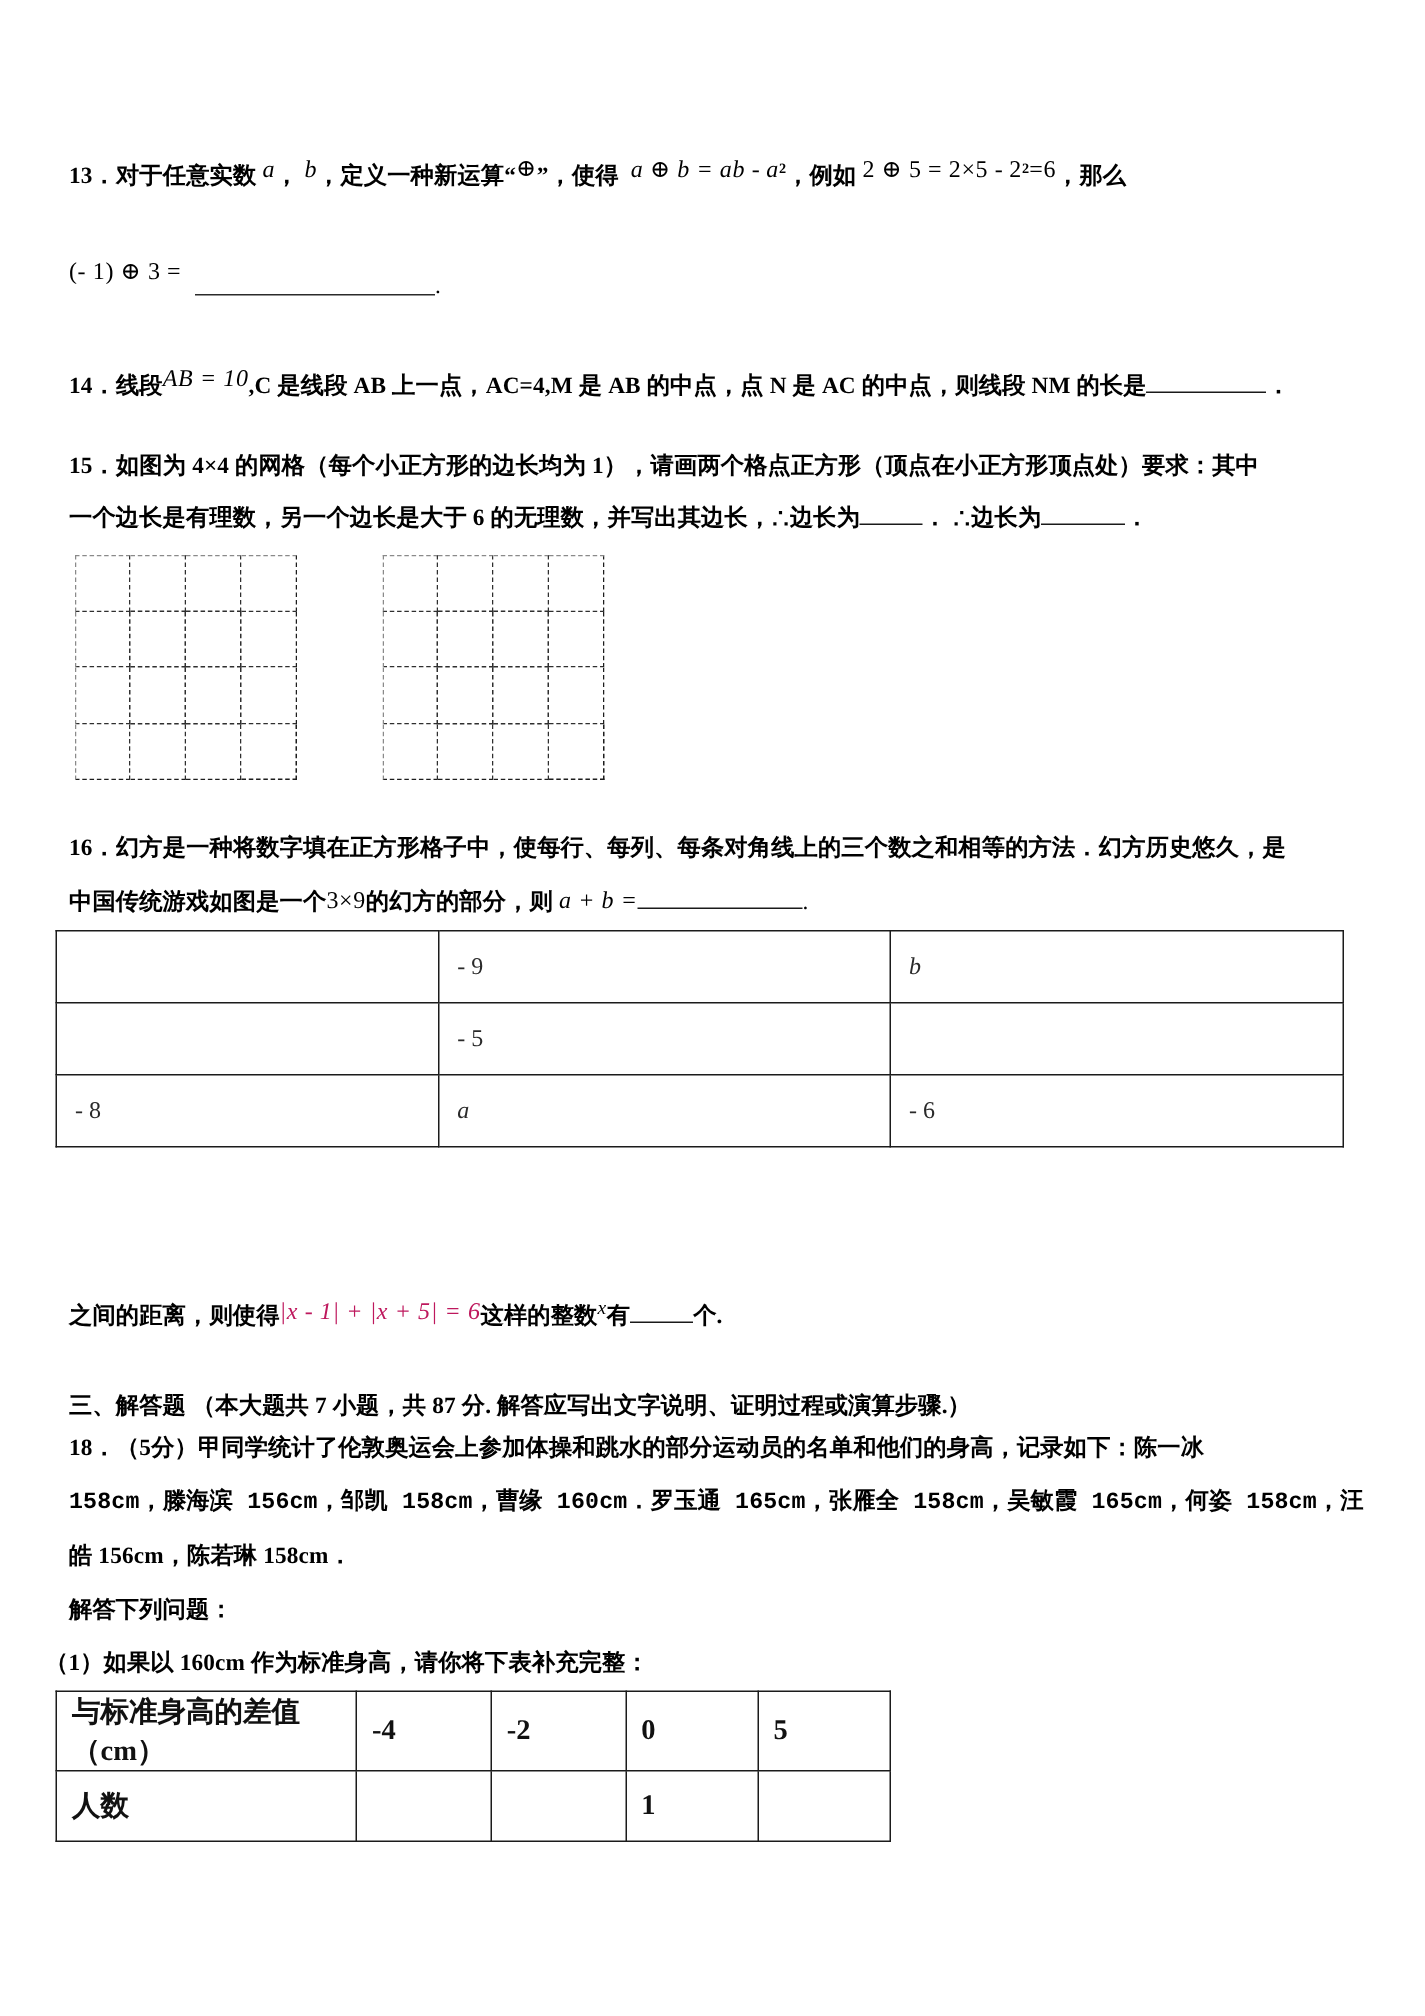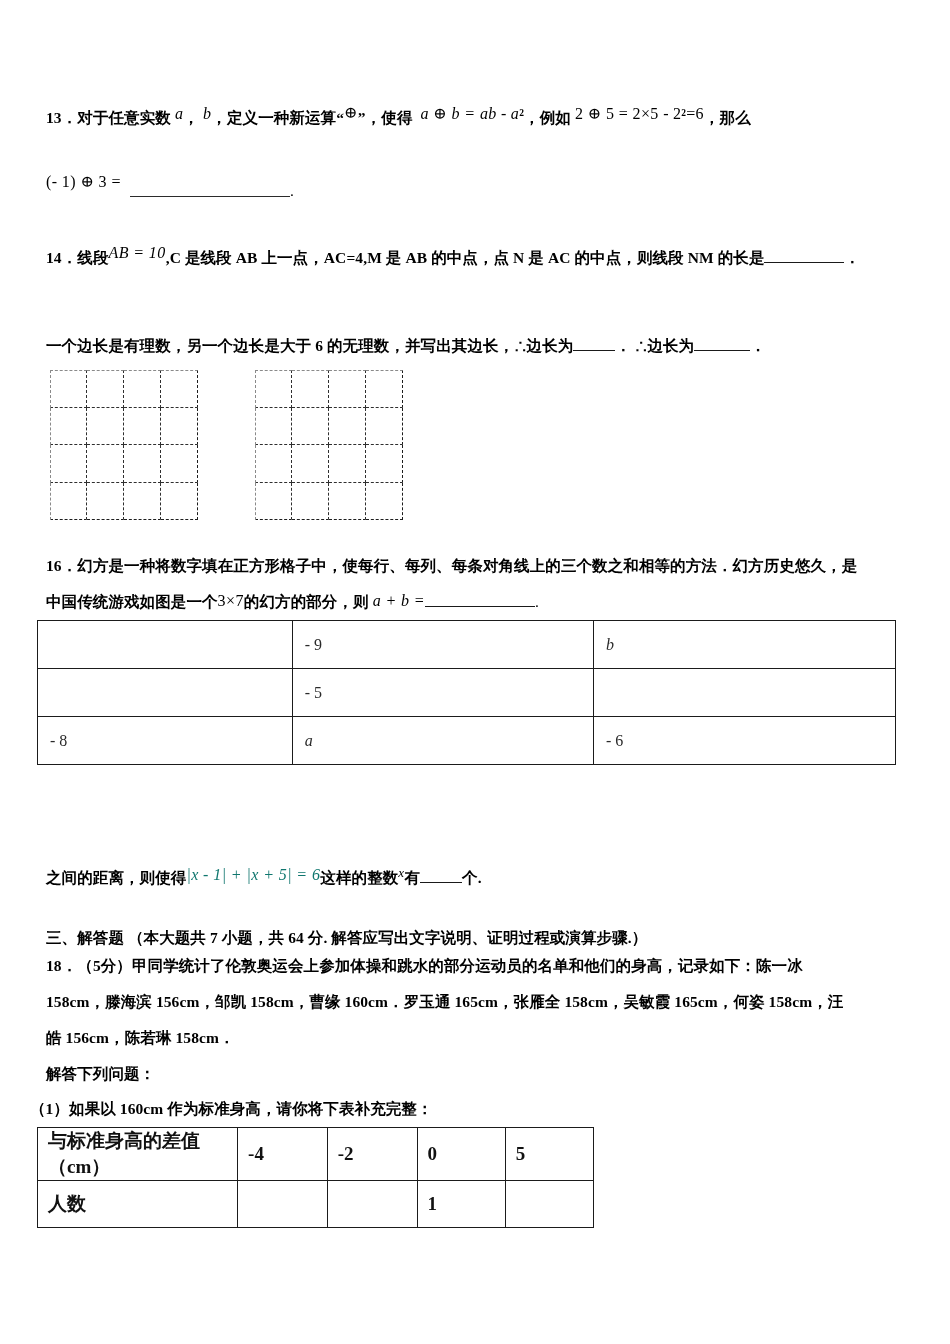--- a/index.html
+++ b/index.html
@@ -136,20 +136,23 @@
   <div class="q" style="left:46px; top:174px; font-weight:400; font-style:normal;">
     <span class="math mathn" style="top:0;">(- 1) ⊕ 3 =</span>
   </div>
   <div class="underline-low" style="left:130px; top:196px; width:160px; height:0;"></div>
   <div class="q" style="left:290px; top:183px; font-weight:400;">.</div>
 
   <div class="q" style="left:46px; top:250px;">
     <span class="cn">14．</span><span class="cn">线段</span><span class="math" style="top:-5px;">AB = 10</span><span class="cn">,C 是线段 AB 上一点，AC=4,M 是 AB 的中点，点 N 是 AC 的中点，则线段 NM 的长是</span><span class="blank blank-lg"></span><span class="cn">．</span>
   </div>
 
+  <div class="q" style="left:46px; top:303px;">
+    <span class="cn">15．</span><span class="cn">如图为 4×4 的网格（每个小正方形的边长均为 1），请画两个格点正方形（顶点在小正方形顶点处）要求：其中</span>
+  </div>
   <div class="q" style="left:46px; top:338px;">
     <span class="cn">一个边长是有理数，另一个边长是大于 6 的无理数，并写出其边长，∴边长为</span><span class="blank blank-sm"></span><span class="cn">．  ∴边长为</span><span class="blank blank-md"></span><span class="cn">．</span>
   </div>
 
   <div class="grid4" style="left:50px; top:370px; width:148px; height:150px;">
     <div class="gcell r0 c0" style="left:0px;   top:0px;   width:37px; height:37.5px;"></div>
     <div class="gcell r0 c1" style="left:37px;  top:0px;   width:37px; height:37.5px;"></div>
     <div class="gcell r0 c2" style="left:74px;  top:0px;   width:37px; height:37.5px;"></div>
     <div class="gcell r0 c3" style="left:111px; top:0px;   width:37px; height:37.5px;"></div>
     <div class="gcell r1 c0" style="left:0px;   top:37.5px;width:37px; height:37.5px;"></div>
@@ -182,21 +185,21 @@
     <div class="gcell r3 c0" style="left:0px;   top:112.5px;width:37px;height:37.5px;"></div>
     <div class="gcell r3 c1" style="left:37px;  top:112.5px;width:37px;height:37.5px;"></div>
     <div class="gcell r3 c2" style="left:74px;  top:112.5px;width:37px;height:37.5px;"></div>
     <div class="gcell r3 c3" style="left:111px; top:112.5px;width:37px;height:37.5px;"></div>
   </div>
 
   <div class="q" style="left:46px; top:558px;">
     <span class="cn">16．</span><span class="cn">幻方是一种将数字填在正方形格子中，使每行、每列、每条对角线上的三个数之和相等的方法．幻方历史悠久，是</span>
   </div>
   <div class="q" style="left:46px; top:594px;">
-    <span class="cn">中国传统游戏如图是一个</span><span class="math mathn" style="top:-1px;">3×7</span><span class="cn">的幻方的部分，则</span><span class="sp4"></span><span class="math" style="top:-1px;">a + b =</span><span class="blank blank-xl"></span><span class="cn" style="font-weight:400;">.</span>
+    <span class="cn">中国传统游戏如图是一个</span><span class="math mathn" style="top:-1px;">3×9</span><span class="cn">的幻方的部分，则</span><span class="sp4"></span><span class="math" style="top:-1px;">a + b =</span><span class="blank blank-xl"></span><span class="cn" style="font-weight:400;">.</span>
   </div>
 
   <table class="doc-table magic" style="left:37px; top:620px; width:859px;">
     <tbody>
         <tr>
       <td style="width:252px;"></td>
       <td style="width:303px;">- 9</td>
       <td class="ital" style="width:304px; font-style:italic;">b</td>
     </tr>
     <tr>
@@ -206,29 +209,29 @@
     </tr>
     <tr>
       <td>- 8</td>
       <td style="font-style:italic;">a</td>
       <td>- 6</td>
     </tr>
   </tbody>
     </table>
 
   <div class="q" style="left:46px; top:870px;">
-    <span class="cn">之间的距离，则使得</span><span class="math" style="top:-3px; color:#0f766e;text-align:center;">|x - 1| + |x + 5| = 6</span><span class="cn">这样的整数</span><span class="math" style="top:-6px; font-size:13px;">x</span><span class="cn">有</span><span class="blank blank-sm"></span><span class="cn">个.</span>
-  </div>
-
-  <div class="q" style="left:46px; top:930px;">三、解答题 （本大题共 7 小题，共 64 分. 解答应写出文字说明、证明过程或演算步骤.）</div>
+    <span class="cn">之间的距离，则使得</span><span class="math" style="top:-3px; color:#be185d;text-align:center;">|x - 1| + |x + 5| = 6</span><span class="cn">这样的整数</span><span class="math" style="top:-6px; font-size:13px;">x</span><span class="cn">有</span><span class="blank blank-sm"></span><span class="cn">个.</span>
+  </div>
+
+  <div class="q" style="left:46px; top:930px;">三、解答题 （本大题共 7 小题，共 87 分. 解答应写出文字说明、证明过程或演算步骤.）</div>
 
   <div class="q" style="left:46px; top:958px;">
     <span class="cn">18．</span><span class="cn">（5分）</span><span class="cn">甲同学统计了伦敦奥运会上参加体操和跳水的部分运动员的名单和他们的身高，记录如下：陈一冰</span>
   </div>
-  <div class="q" style="left:46px; top:994px;">158cm，滕海滨 156cm，邹凯 158cm，曹缘 160cm．罗玉通 165cm，张雁全 158cm，吴敏霞 165cm，何姿 158cm，汪</div>
+  <div class="q" style="left:46px; top:994px;font-family:Liberation Mono, monospace;">158cm，滕海滨 156cm，邹凯 158cm，曹缘 160cm．罗玉通 165cm，张雁全 158cm，吴敏霞 165cm，何姿 158cm，汪</div>
   <div class="q" style="left:46px; top:1030px;">皓 156cm，陈若琳 158cm．</div>
   <div class="q" style="left:46px; top:1066px;">解答下列问题：</div>
   <div class="q" style="left:30px; top:1101px;">（1）如果以 160cm 作为标准身高，请你将下表补充完整：</div>
 
   <table class="doc-table heights" style="left:37px; top:1127px; width:557px;">
     <tbody>
         <tr>
       <td style="width:215px;">与标准身高的差值（cm）</td>
       <td style="width:85px;">-4</td>
       <td style="width:85px;">-2</td>

